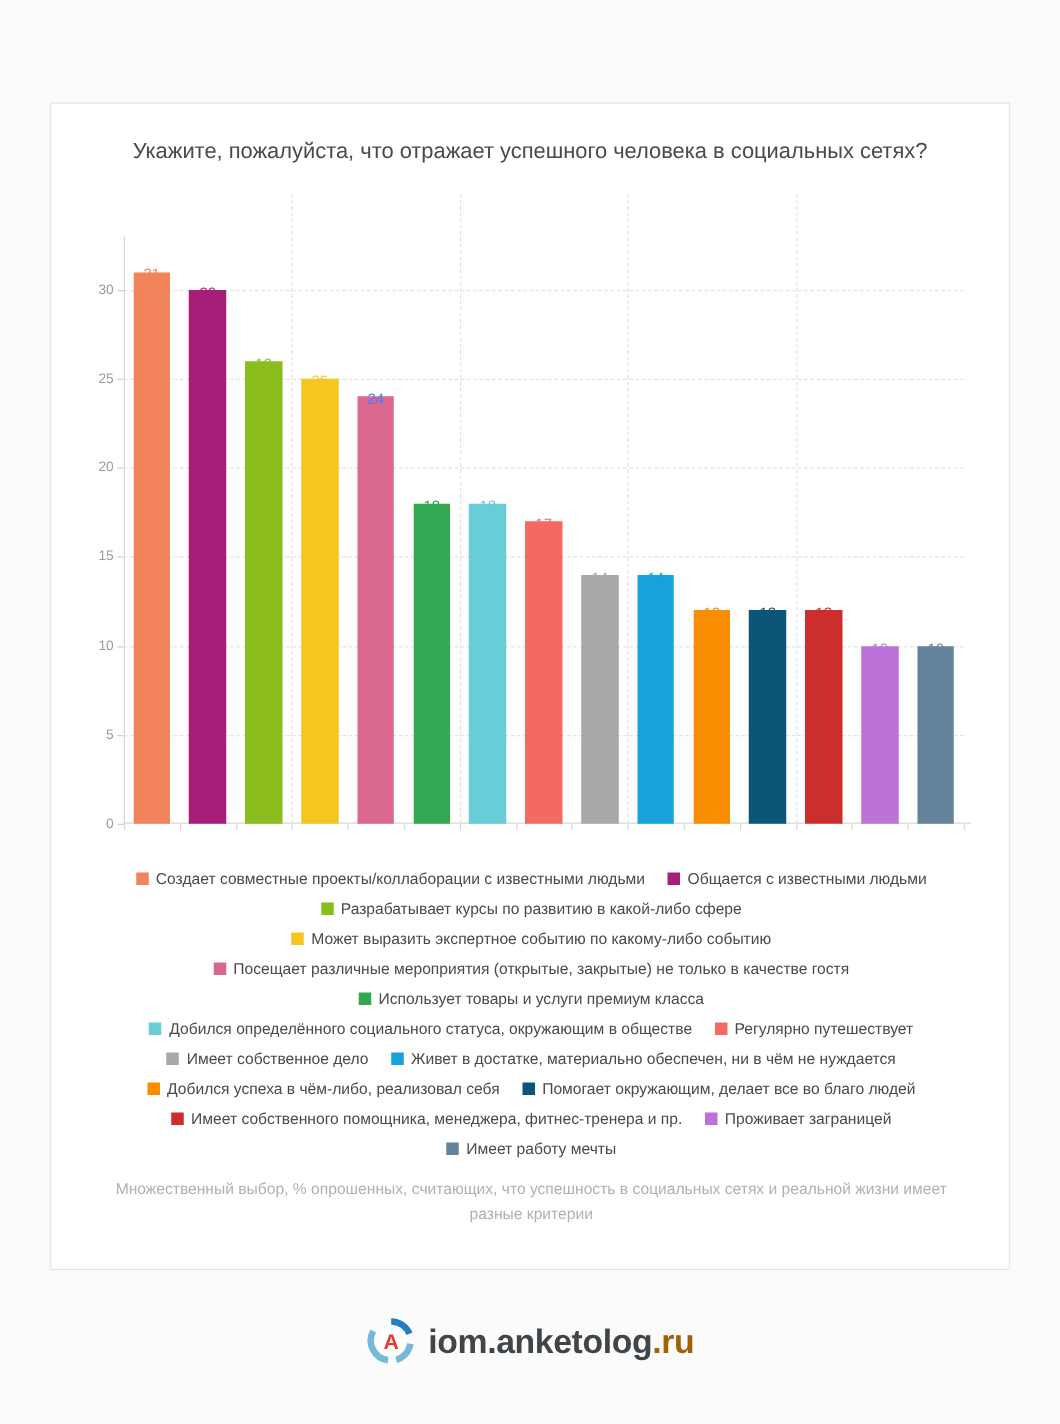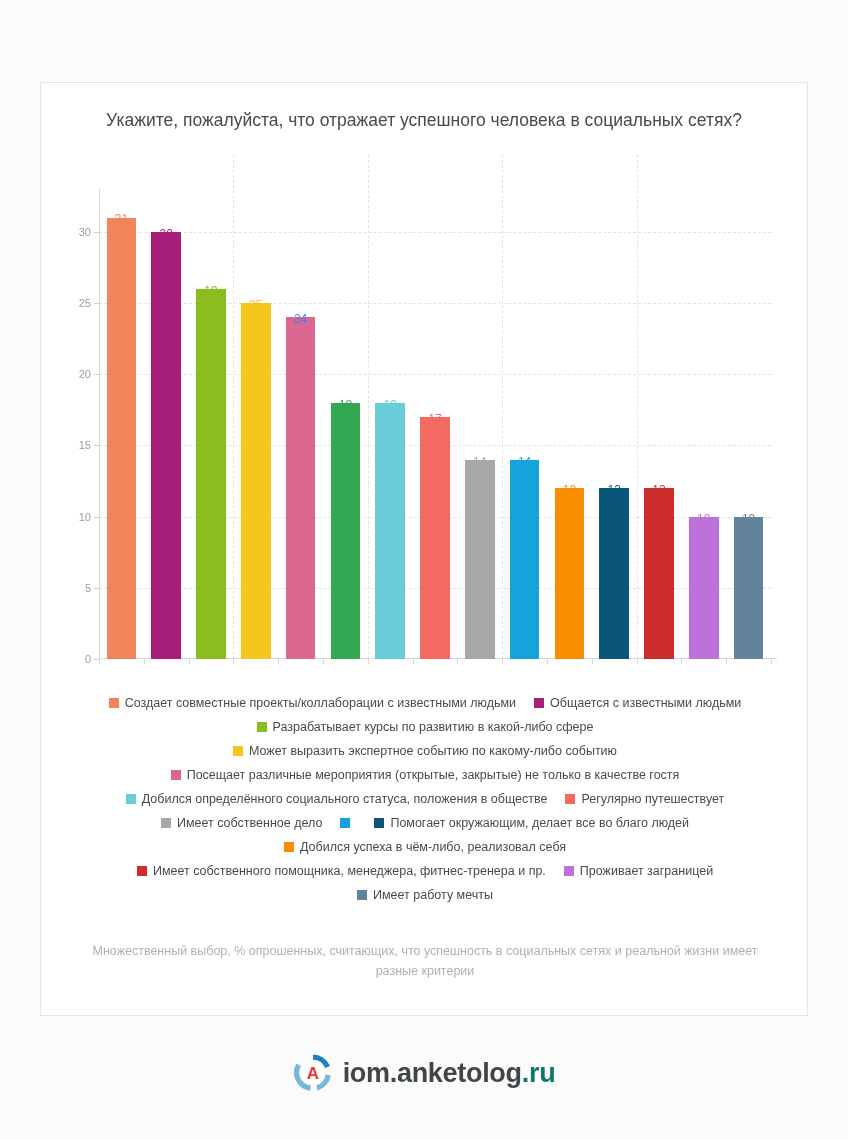--- a/index.html
+++ b/index.html
@@ -175,21 +175,21 @@
     height: 40px;
     margin-right: 10px;
     flex: 0 0 40px;
   }
   .brand-text {
     font-size: 27px;
     font-weight: bold;
     letter-spacing: -0.3px;
   }
   .brand-main { color: #3f4549; }
-  .brand-tld  { color: #0f766e; }
+  .brand-tld  { color: #a16207; }
 </style>
 </head>
 <body>
 
 <div class="page">
 
   <div class="card">
 
     <div class="chart-title">Укажите, пожалуйста, что отражает успешного человека в социальных сетях?</div>
 
@@ -285,41 +285,46 @@
         </div>
         <div class="legend-item">
           <span class="legend-swatch" style="background: rgb(247, 198, 30);"></span>
           <span class="legend-text">Может выразить экспертное событию по какому-либо событию</span>
         </div>
         <div class="legend-item">
           <span class="legend-swatch" style="background: rgb(219, 102, 144);"></span>
           <span class="legend-text">Посещает различные мероприятия (открытые, закрытые) не только в качестве гостя</span>
         </div>
         <div class="legend-item">
+          <span class="legend-swatch" style="background: rgb(51, 168, 82);"></span>
+          <span class="legend-text">Использует товары и услуги премиум класса</span>
+        </div>
+        <div class="legend-item">
           <span class="legend-swatch" style="background: rgb(104, 205, 214);"></span>
-          <span class="legend-text">Добился определённого социального статуса, положения в обществе</span>
+          <span class="legend-text">Добился определённого социального статуса, окружающим в обществе</span>
         </div>
         <div class="legend-item">
           <span class="legend-swatch" style="background: rgb(244, 106, 99);"></span>
           <span class="legend-text">Регулярно путешествует</span>
         </div>
         <div class="legend-item">
           <span class="legend-swatch" style="background: rgb(168, 168, 168);"></span>
           <span class="legend-text">Имеет собственное дело</span>
         </div>
         <div class="legend-item">
           <span class="legend-swatch" style="background: rgb(22, 163, 220);"></span>
+          <span class="legend-text">Живет в достатке, материально обеспечен, ни в чём не нуждается</span>
+        </div>
+        <div class="legend-item">
+          <span class="legend-swatch" style="background: rgb(250, 140, 0);"></span>
+          <span class="legend-text">Добился успеха в чём-либо, реализовал себя</span>
         </div>
         <div class="legend-item">
           <span class="legend-swatch" style="background: rgb(10, 85, 120);"></span>
           <span class="legend-text">Помогает окружающим, делает все во благо людей</span>
-        </div>
-        <div class="legend-item">
-          <span class="legend-swatch" style="background: rgb(250, 140, 0);"></span>
-          <span class="legend-text">Добился успеха в чём-либо, реализовал себя</span>
         </div>
         <div class="legend-item">
           <span class="legend-swatch" style="background: rgb(204, 45, 45);"></span>
           <span class="legend-text">Имеет собственного помощника, менеджера, фитнес-тренера и пр.</span>
         </div>
         <div class="legend-item">
           <span class="legend-swatch" style="background: rgb(189, 114, 217);"></span>
           <span class="legend-text">Проживает заграницей</span>
         </div>
         <div class="legend-item">

